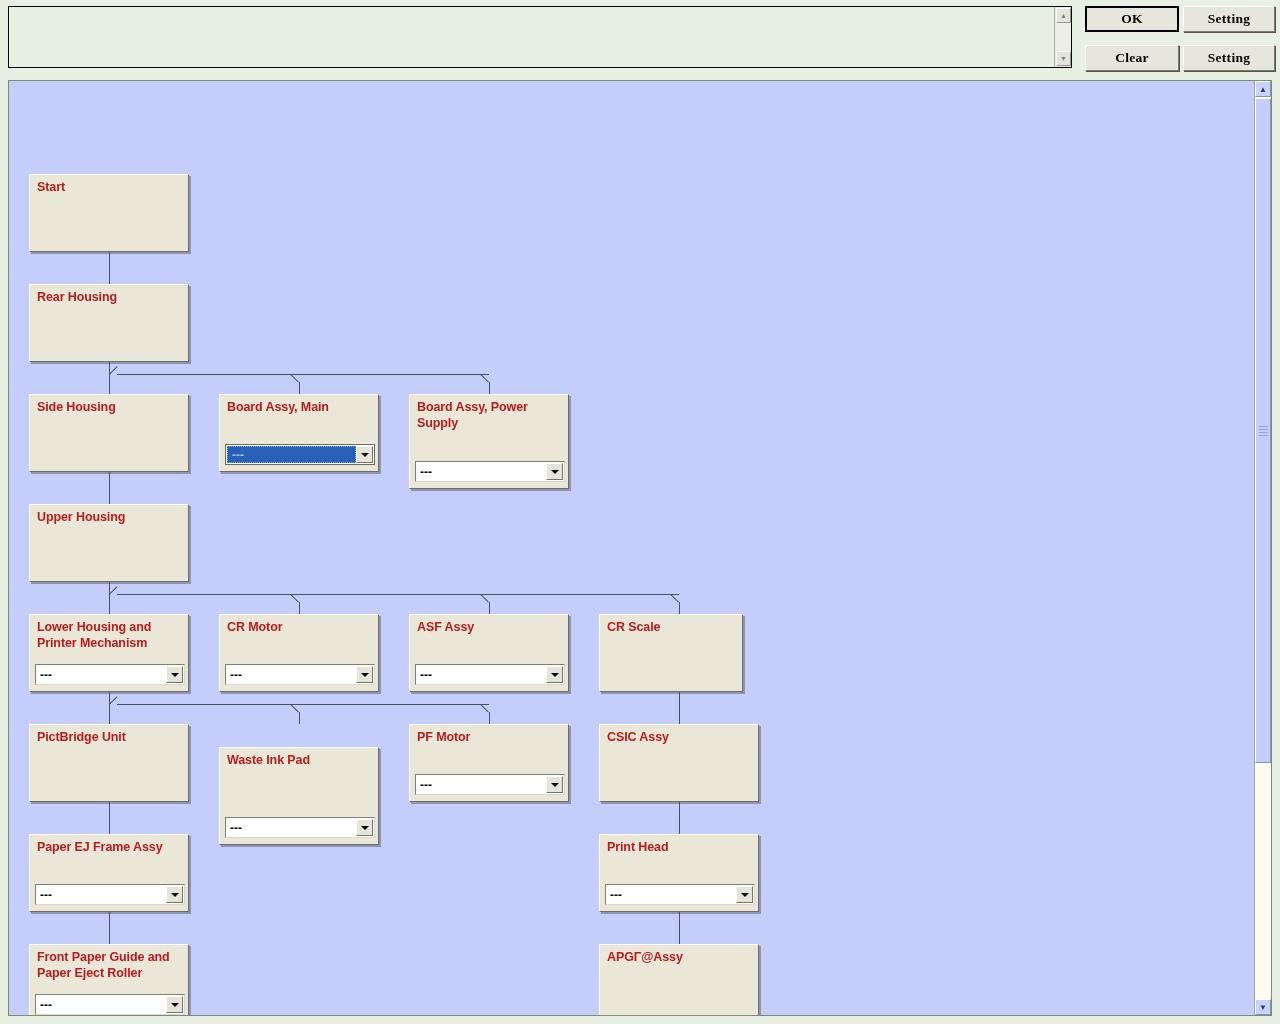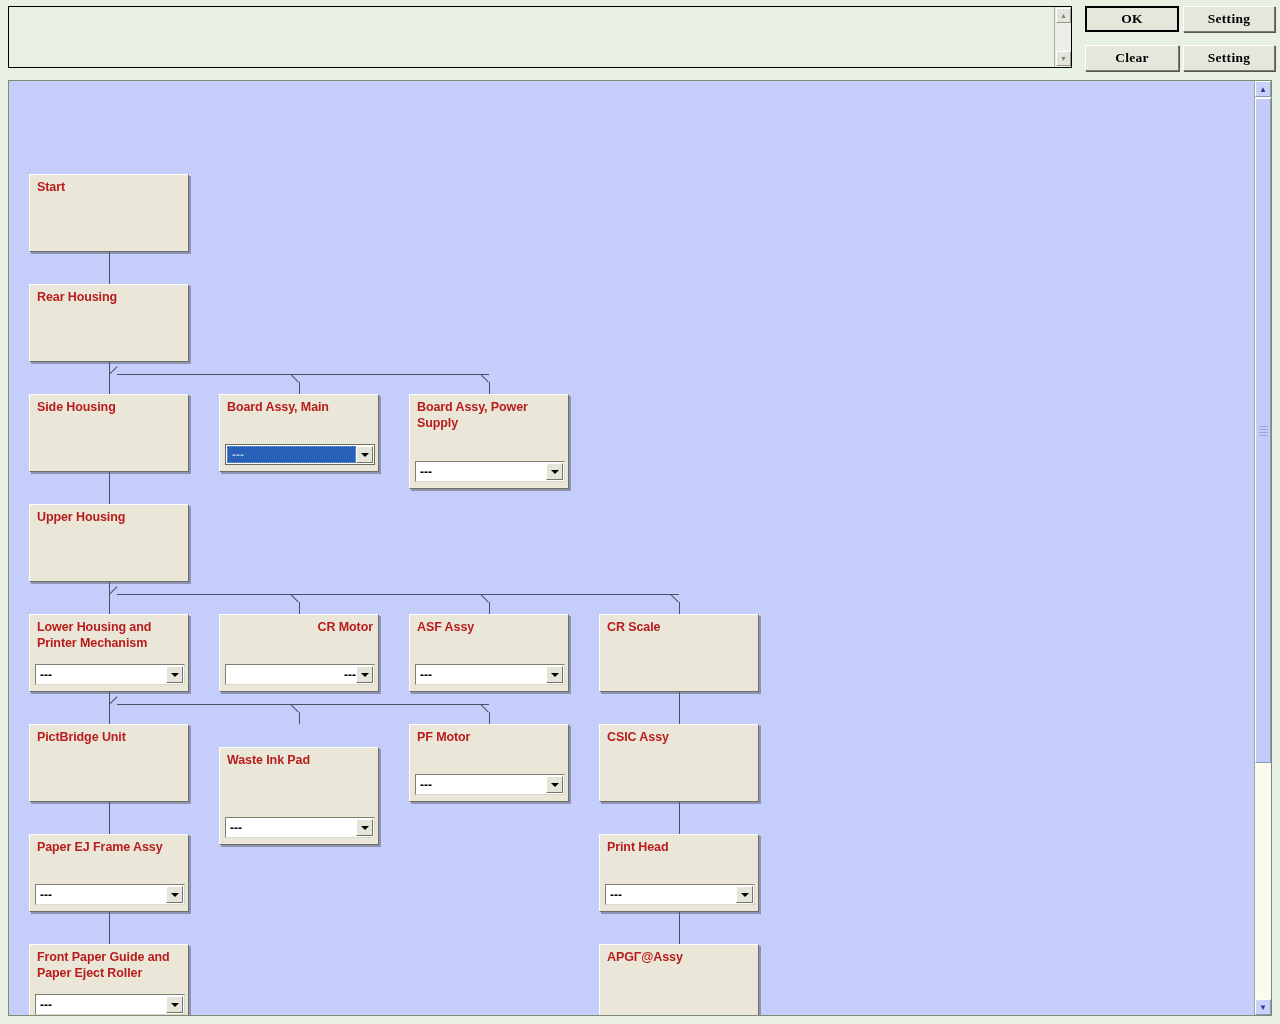--- a/index.html
+++ b/index.html
@@ -338,35 +338,35 @@
         <div class="node" style="left: 20px; top: 423px; width: 160px; height: 78px;">
           <div class="node-label">Upper Housing</div>
         </div>
         <div class="node" style="left: 20px; top: 533px; width: 160px; height: 78px;">
           <div class="node-label">Lower Housing and Printer Mechanism</div>
           <div class="combo" style="width: 150px;">
             <div class="combo-text">---</div>
             <div class="combo-arrow"></div>
           </div>
         </div>
-        <div class="node" style="left: 210px; top: 533px; width: 160px; height: 78px; text-align: right;">
+        <div class="node" style="left: 210px; top: 533px; width: 160px; height: 78px;">
           <div class="node-label">CR Motor</div>
           <div class="combo" style="width: 150px;">
             <div class="combo-text">---</div>
             <div class="combo-arrow"></div>
           </div>
         </div>
         <div class="node" style="left: 400px; top: 533px; width: 160px; height: 78px;">
           <div class="node-label">ASF Assy</div>
           <div class="combo" style="width: 150px;">
             <div class="combo-text">---</div>
             <div class="combo-arrow"></div>
           </div>
         </div>
-        <div class="node" style="left: 590px; top: 533px; width: 160px; height: 78px;">
+        <div class="node" style="left: 590px; top: 533px; width: 144px; height: 78px;">
           <div class="node-label">CR Scale</div>
         </div>
         <div class="node" style="left: 20px; top: 643px; width: 160px; height: 78px;">
           <div class="node-label">PictBridge Unit</div>
         </div>
         <div class="node" style="left: 210px; top: 643px; width: 160px; height: 98px; margin-top: 23px;">
           <div class="node-label">Waste Ink Pad</div>
           <div class="combo" style="width: 150px;">
             <div class="combo-text">---</div>
             <div class="combo-arrow"></div>

